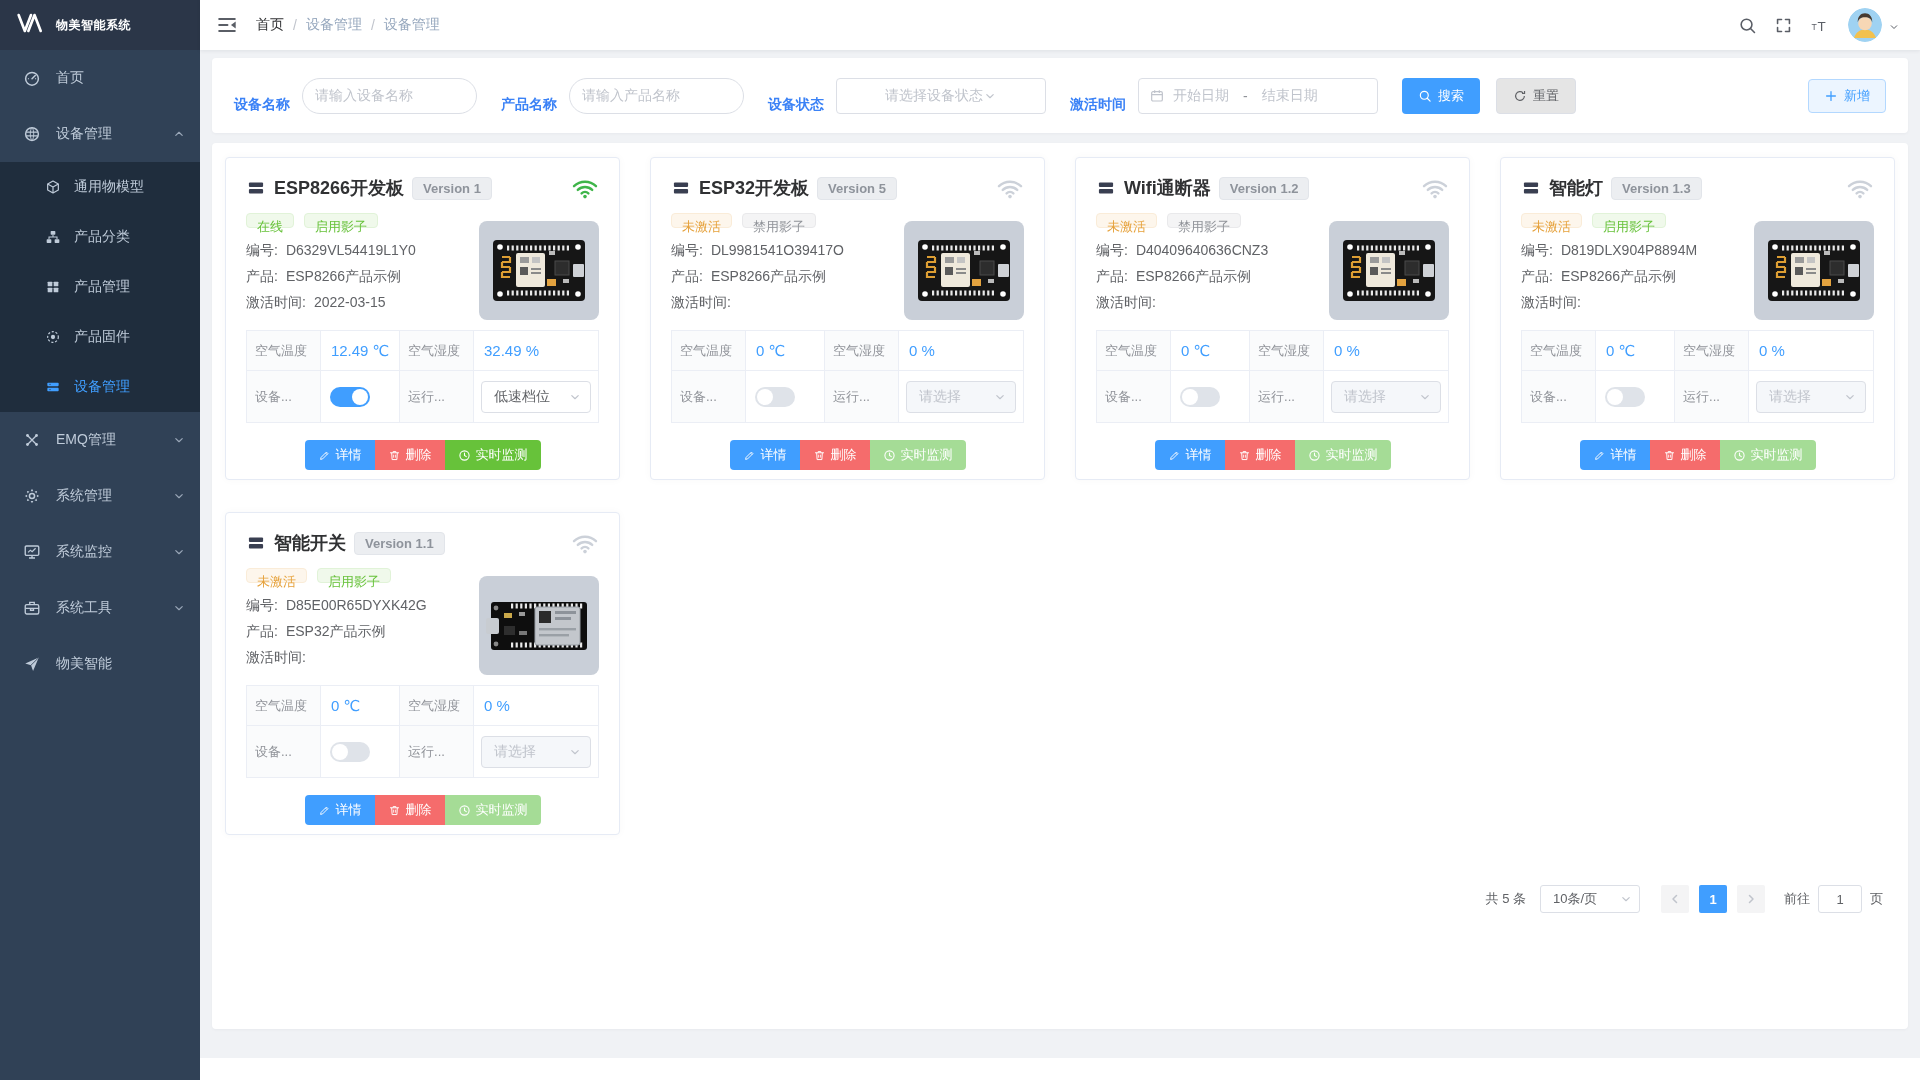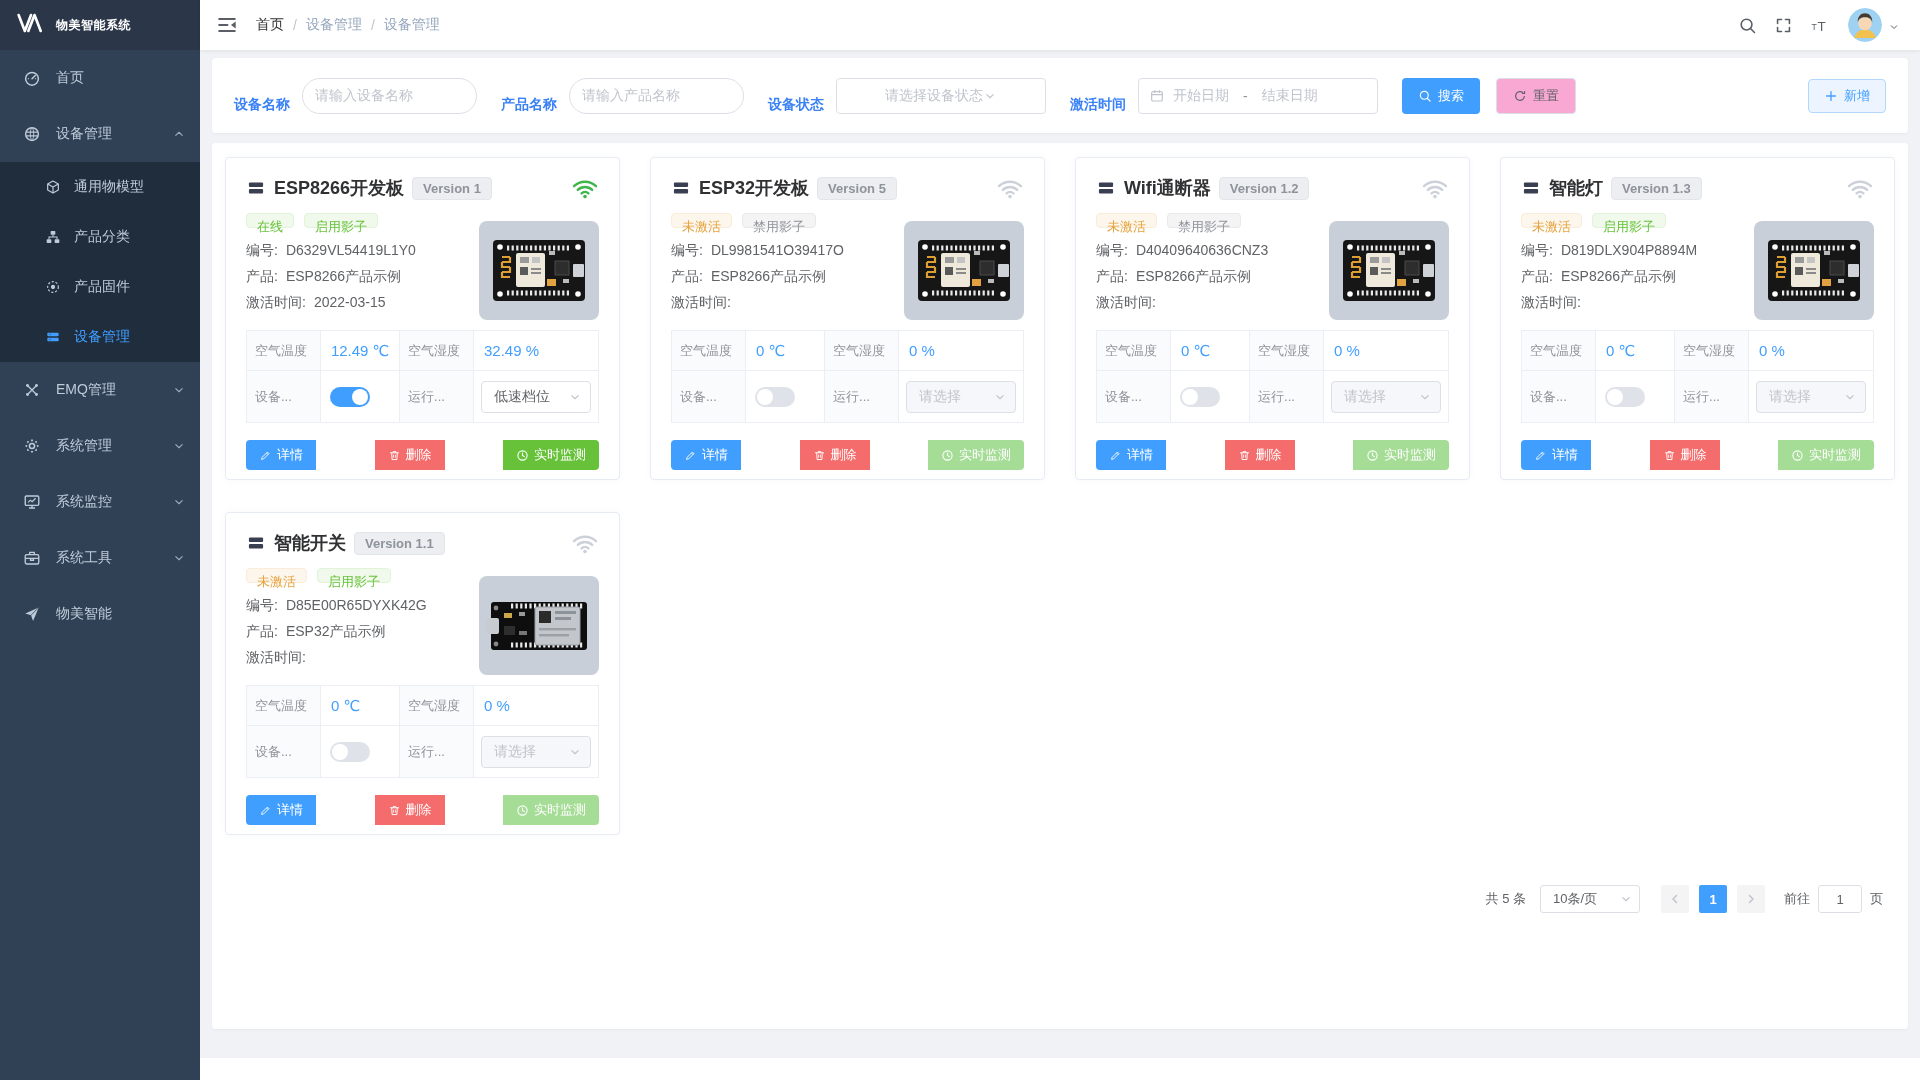--- a/index.html
+++ b/index.html
@@ -51,21 +51,21 @@
   .placeholder{color:#c0c4cc;}
   .sel-chev{width:14px;height:14px;color:#c0c4cc;}
   .sel-chev svg{width:14px;height:14px;display:block;}
   .cal-ic{width:16px;height:16px;color:#c0c4cc;margin-right:8px;flex-shrink:0;}
   .cal-ic svg{width:16px;height:16px;display:block;}
   .date-sep{color:#909399;margin:0 14px;}
   .btn{display:inline-flex;align-items:center;justify-content:center;gap:6px;border:none;border-radius:4px;cursor:pointer;font-family:inherit;}
   .btn .bic{width:14px;height:14px;display:flex;}
   .btn .bic svg{width:14px;height:14px;}
   .btn-search{height:36px;padding:0 16px;background:#409EFF;color:#fff;font-size:13px;margin-right:16px;}
-  .btn-reset{height:36px;padding:0 16px;background:#f9a8d4;border:1px solid #dcdfe6;color:#606266;font-size:13px;}
+  .btn-reset{height:36px;padding:0 16px;background:#e5e5e5;border:1px solid #dcdfe6;color:#606266;font-size:13px;}
   .btn-add{height:34px;padding:0 15px;background:#ecf5ff;border:1px solid #b3d8ff;color:#409EFF;font-size:13px;margin-left:auto;}
 
   
   .panel{background:#fff;border-radius:4px;margin-top:10px;height:886px;padding:14px 13px 0;box-shadow:0 1px 3px rgba(0,21,41,.04);}
   .cards{display:grid;grid-template-columns:repeat(4,1fr);column-gap:30px;row-gap:32px;}
   .card{border:1px solid #e6ebf5;border-radius:4px;height:323px;padding:18px 20px 14px;position:relative;background:#fff;box-shadow:0 0 8px rgba(0,0,0,.03);}
   .card-head{display:flex;align-items:center;}
   .title-ic{width:20px;height:20px;color:#3a3f51;margin-right:8px;flex-shrink:0;}
   .title-ic svg{width:20px;height:20px;display:block;}
   .card-title{font-size:18px;font-weight:bold;color:#303133;white-space:nowrap;}
@@ -90,21 +90,21 @@
   .mlbl{background:#fafbfc;color:#909399;font-size:13px;padding:0 8px;}
   .mval{color:#409EFF;font-size:15px;padding:0 10px;}
   .switch{width:40px;height:20px;border-radius:10px;display:inline-block;position:relative;margin-left:9px;vertical-align:middle;cursor:pointer;}
   .switch.on{background:#409EFF;}
   .switch.off{background:#dfe3e9;}
   .switch::after{content:"";width:16px;height:16px;border-radius:50%;background:#fff;position:absolute;top:2px;}
   .switch.on::after{right:2px;}
   .switch.off::after{left:2px;}
   .mselect{height:32px;border:1px solid #dcdfe6;border-radius:4px;margin:0 7px;display:flex;align-items:center;justify-content:space-between;padding:0 8px 0 12px;font-size:14px;color:#606266;background:#fff;cursor:pointer;}
   .mselect.disabled{background:#f5f7fa;color:#c0c4cc;cursor:not-allowed;}
-  .btn-group{display:flex;justify-content:space-between;margin-top:17px;}
+  .btn-group{display:flex;justify-content:center;margin-top:17px;}
   .cbtn{height:30px;padding:0 13px;font-size:13px;color:#fff;border:none;display:inline-flex;align-items:center;gap:5px;cursor:pointer;font-family:inherit;}
   .cbtn .bic{width:13px;height:13px;display:flex;}
   .cbtn .bic svg{width:13px;height:13px;}
   .cbtn:first-child{border-radius:4px 0 0 4px;}
   .cbtn:last-child{border-radius:0 4px 4px 0;}
   .b-blue{background:#409EFF;}
   .b-red{background:#F56C6C;}
   .b-green{background:#67C23A;}
   .b-green.dis{background:#a5dc96;cursor:not-allowed;}
 
@@ -171,20 +171,31 @@
           <div class="sub-item">
             <span class="icon ">
               <svg viewBox="0 0 24 24">
                 <rect x="8.5" y="3" width="7" height="5.5" rx="1" fill="currentColor"></rect>
                 <rect x="2.5" y="15.5" width="7" height="5.5" rx="1" fill="currentColor"></rect>
                 <rect x="14.5" y="15.5" width="7" height="5.5" rx="1" fill="currentColor"></rect>
                 <path d="M12 8.5V12M6 15.5V12h12v3.5" fill="none" stroke="currentColor" stroke-width="1.6"></path>
               </svg>
             </span>
             <span>产品分类</span>
+          </div>
+          <div class="sub-item">
+            <span class="icon ">
+              <svg viewBox="0 0 24 24">
+                <rect x="4" y="4" width="7" height="7" rx="1" fill="currentColor"></rect>
+                <rect x="13" y="4" width="7" height="7" rx="1" fill="currentColor"></rect>
+                <rect x="4" y="13" width="7" height="7" rx="1" fill="currentColor"></rect>
+                <rect x="13" y="13" width="7" height="7" rx="1" fill="currentColor"></rect>
+              </svg>
+            </span>
+            <span>产品管理</span>
           </div>
           <div class="sub-item">
             <span class="icon ">
               <svg viewBox="0 0 24 24">
                 <circle cx="12" cy="12" r="3.2" fill="currentColor"></circle>
                 <circle cx="12" cy="12" r="8" fill="none" stroke="currentColor" stroke-width="1.8" stroke-dasharray="3.2 2.6"></circle>
               </svg>
             </span>
             <span>产品固件</span>
           </div>

